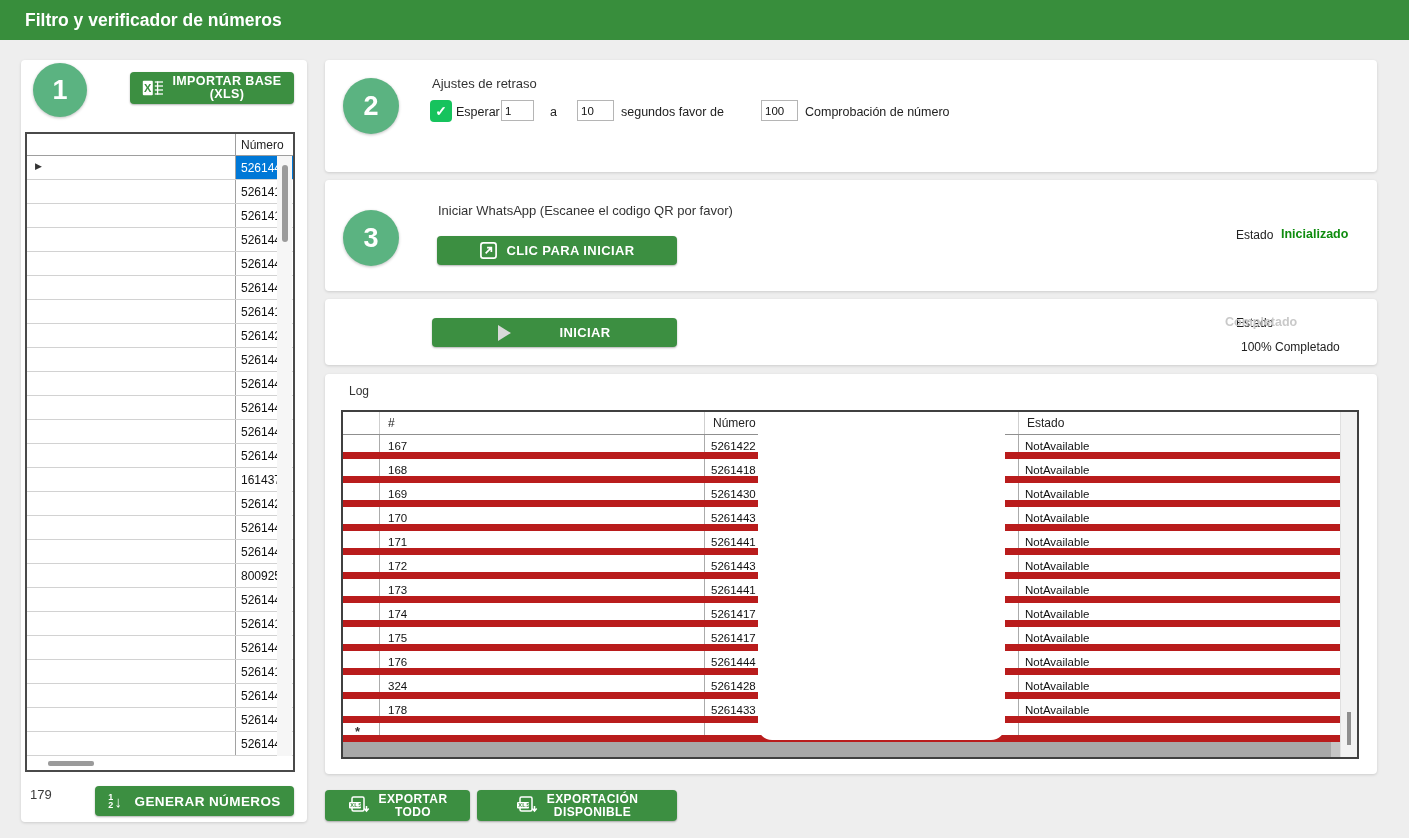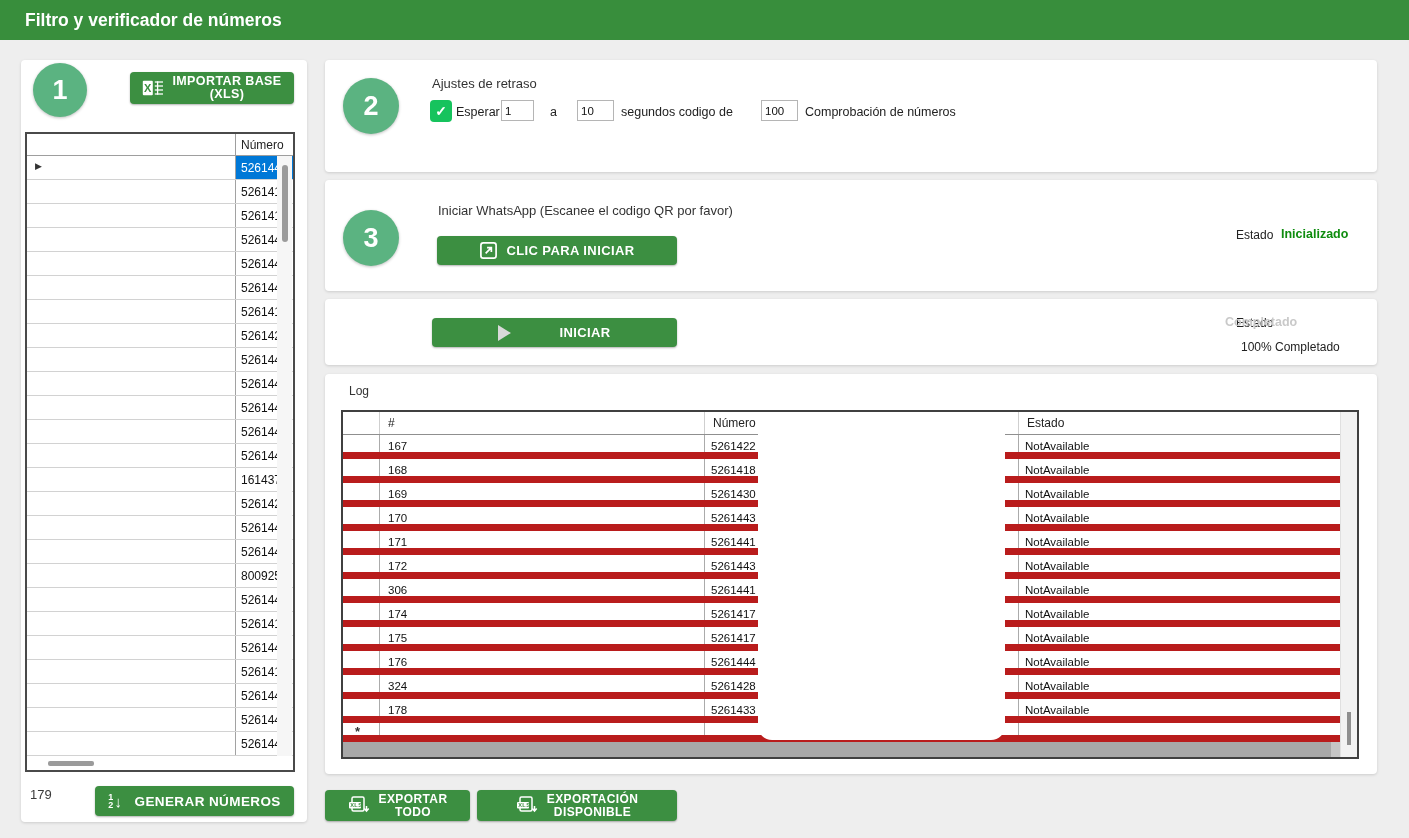--- a/index.html
+++ b/index.html
@@ -305,23 +305,23 @@
     <div class="circle c2">2</div>
     <div class="p2-heading">Ajustes de retraso</div>
 
     <div class="chk">
       <span>✓</span>
     </div>
     <span class="p2-lbl lbl-esperar">Esperar</span>
     <input class="tinput in-min" value="1" style="">
     <span class="p2-lbl lbl-a">a</span>
     <input class="tinput in-max" value="10" style="">
-    <span class="p2-lbl lbl-seg">segundos codigo de</span>
+    <span class="p2-lbl lbl-seg">segundos favor de</span>
     <input class="tinput in-batch" value="100" style="">
-    <span class="p2-lbl lbl-comp">Comprobación de números</span>
+    <span class="p2-lbl lbl-comp">Comprobación de número</span>
   </div>
 
   <div class="card card-p3">
     <div class="circle c3">3</div>
     <div class="p3-heading">Iniciar WhatsApp (Escanee el codigo QR por favor)</div>
 
     <button class="gbtn clic-btn">
       <span>
         <svg width="19" height="19" viewBox="0 0 20 20" fill="none" stroke="#fff" stroke-width="1.8">
           <rect x="2" y="2" width="16" height="16" rx="2.5"></rect>
@@ -387,21 +387,21 @@
             <div class="lg-c3">NotAvailable</div>
           </div>
           <div class="lg-row">
             <div class="lg-c0"></div>
             <div class="lg-c1">172</div>
             <div class="lg-c2">5261443</div>
             <div class="lg-c3">NotAvailable</div>
           </div>
           <div class="lg-row">
             <div class="lg-c0"></div>
-            <div class="lg-c1">306</div>
+            <div class="lg-c1">173</div>
             <div class="lg-c2">5261441</div>
             <div class="lg-c3">NotAvailable</div>
           </div>
           <div class="lg-row">
             <div class="lg-c0"></div>
             <div class="lg-c1">174</div>
             <div class="lg-c2">5261417</div>
             <div class="lg-c3">NotAvailable</div>
           </div>
           <div class="lg-row">

